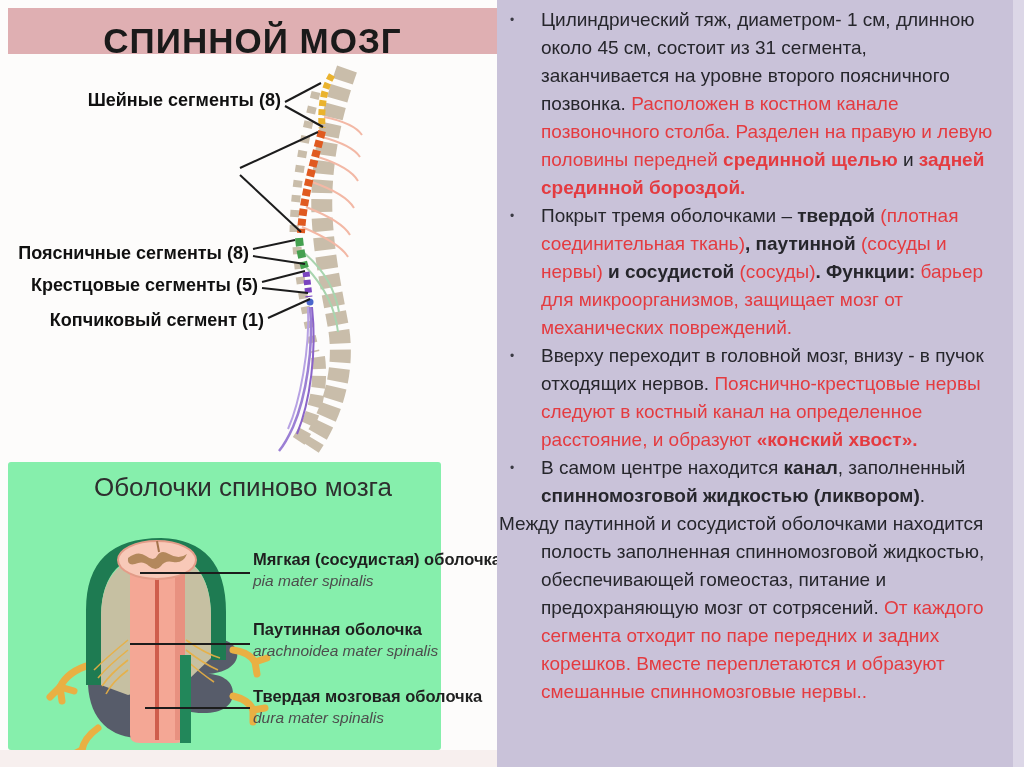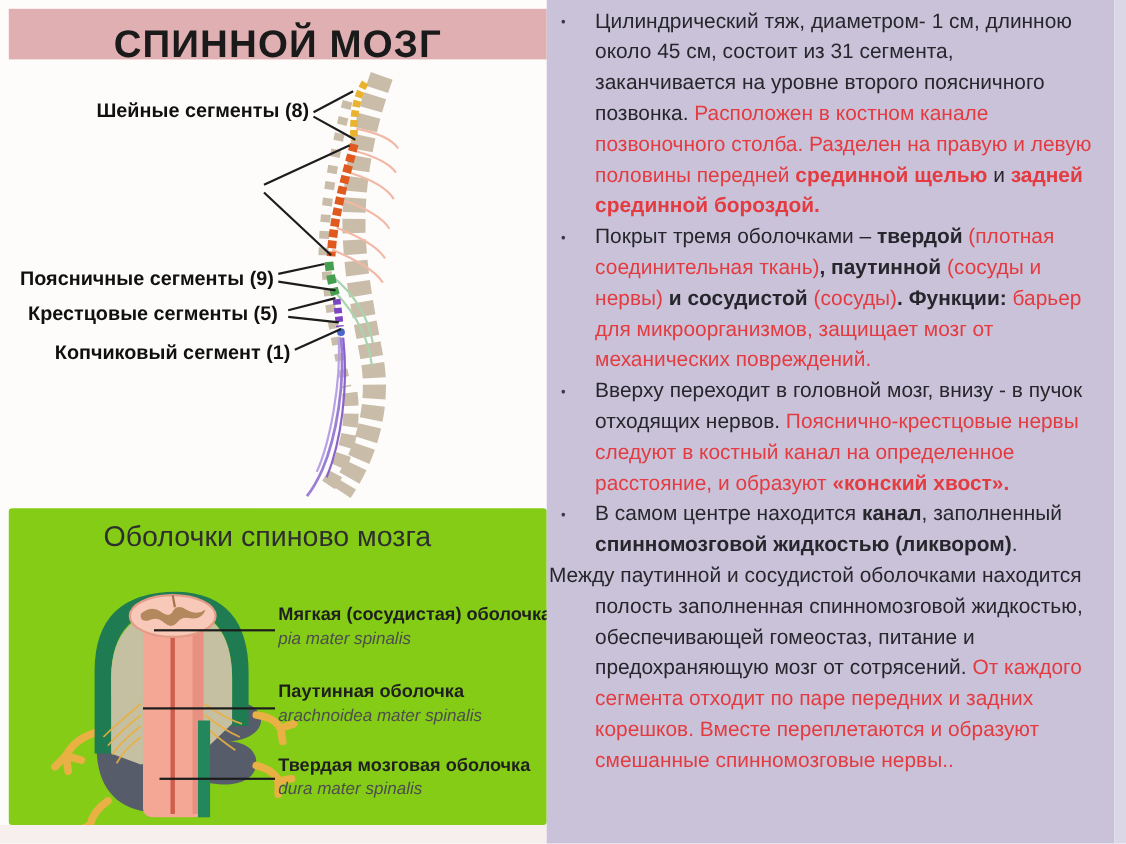--- a/index.html
+++ b/index.html
@@ -12,21 +12,21 @@
 
   
   .left-col{position:absolute;left:0;top:0;width:497px;height:767px;background:#fdfcfb;}
   .title-band{position:absolute;left:8px;top:8px;width:489px;height:46px;background:var(--band);
     display:flex;align-items:center;justify-content:center;}
   .title-band .t{font-size:35px;font-weight:bold;color:#1a1a1a;letter-spacing:1px;margin-top:19px;}
 
   .spine-area{position:absolute;left:0;top:57px;width:500px;height:405px;}
   .spine-label{position:absolute;text-align:right;font-weight:bold;font-size:18px;color:#101010;white-space:nowrap;}
 
-  .meninges-panel{position:absolute;left:8px;top:462px;width:489px;height:288px;background:#84cc16;border-radius:3px;}
+  .meninges-panel{position:absolute;left:8px;top:462px;width:433px;height:288px;background:#86efac;border-radius:3px;}
   .meninges-title{position:absolute;left:0;top:10px;width:470px;text-align:center;font-size:26px;color:#2e2e2e;}
   .m-label{position:absolute;left:245px;white-space:nowrap;}
   .m-label .n{font-weight:bold;font-size:16.5px;color:#1f1f1f;line-height:21px;}
   .m-label .l{font-style:italic;font-size:15.5px;color:#4d4d4d;line-height:21px;}
   .m-line{position:absolute;height:2px;background:#1c1c1c;}
 
   .bottom-strip{position:absolute;left:0;top:750px;width:497px;height:17px;background:#f7efee;}
 
   
   .right-panel{position:absolute;left:497px;top:0;width:516px;height:767px;background:var(--panel);}
@@ -88,22 +88,22 @@
           <line x1="240" y1="111" x2="318" y2="75"></line>
           <line x1="240" y1="118" x2="301" y2="175"></line>
           <line x1="253" y1="192" x2="295" y2="183"></line>
           <line x1="253" y1="199" x2="305" y2="207"></line>
           <line x1="262" y1="225" x2="305" y2="214"></line>
           <line x1="262" y1="231" x2="308" y2="236"></line>
           <line x1="268" y1="261" x2="310" y2="242"></line>
         </g>
       </svg>
       <div class="spine-label" style="left:40px;top:33px;width:241px;">Шейные сегменты (8)</div>
-      <div class="spine-label" style="left:10px;top:186px;width:239px;">Поясничные сегменты (9)</div>
-      <div class="spine-label" style="left:20px;top:218px;width:238px;text-align:center;">Крестцовые сегменты (5)</div>
+      <div class="spine-label" style="left:10px;top:186px;width:239px;">Поясничные сегменты (8)</div>
+      <div class="spine-label" style="left:20px;top:218px;width:238px;">Крестцовые сегменты (5)</div>
       <div class="spine-label" style="left:30px;top:253px;width:234px;">Копчиковый сегмент (1)</div>
     </div>
 
     <div class="meninges-panel">
       <div class="meninges-title">Оболочки спиново мозга</div>
       <svg width="250" height="250" viewBox="0 0 250 250" style="position:absolute;left:20px;top:38px;">
 
         <path d="M 95,120 C 70,125 58,150 60,185 C 62,222 85,240 118,238 C 140,237 152,225 153,210
                  C 185,218 205,210 205,193 C 205,180 192,174 180,174
                  C 208,172 215,155 205,145 C 197,137 182,138 172,142

